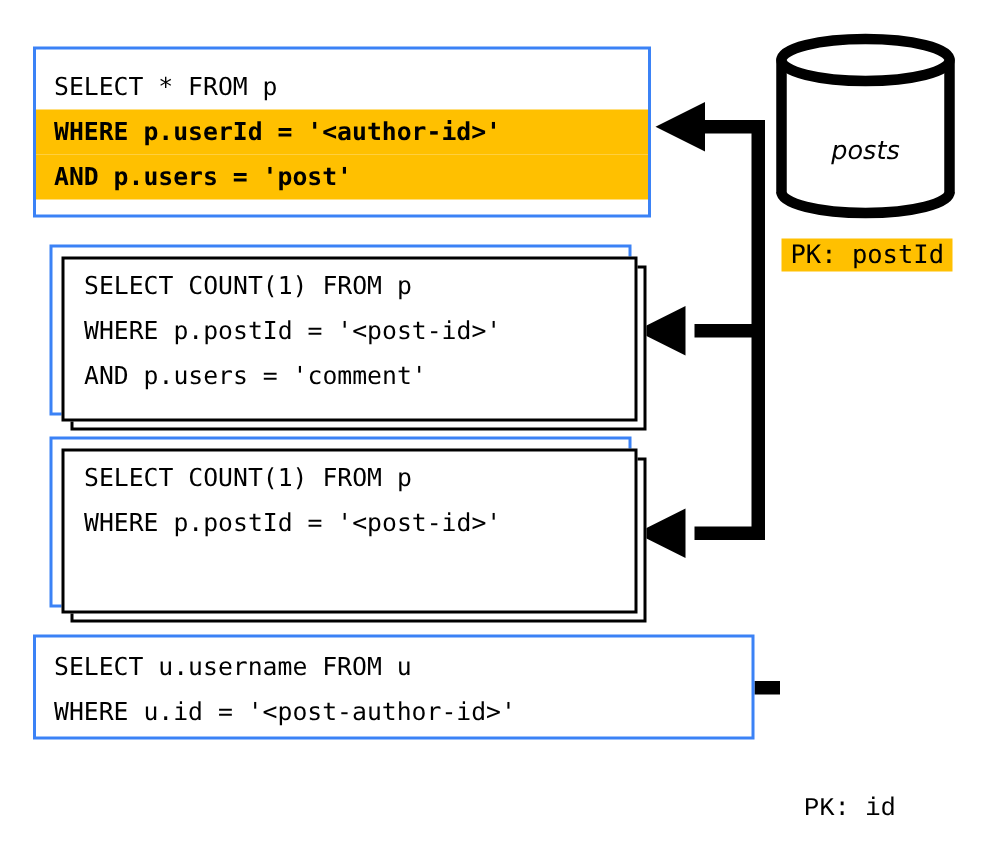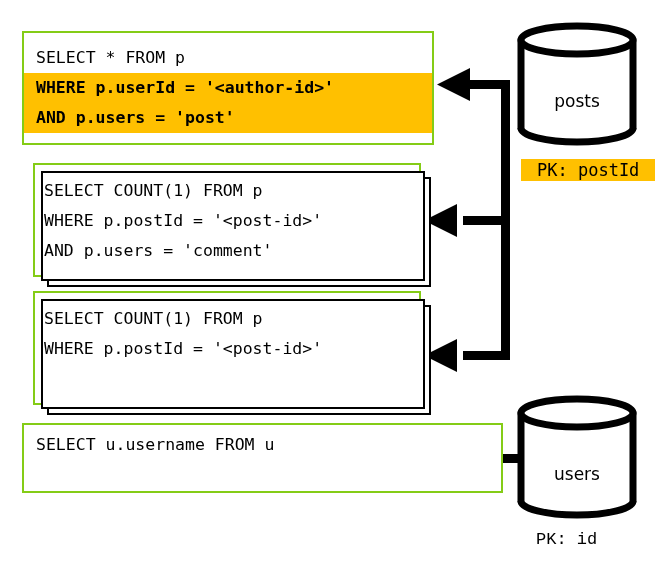--- a/index.html
+++ b/index.html
@@ -15,21 +15,21 @@
     width: 659px;
     height: 573px;
     background: #ffffff;
     overflow: hidden;
   }
 
   
   .qbox {
     position: absolute;
     box-sizing: border-box;
-    border: 2px solid #84cc16;
+    border: 2px solid #3b82f6;
     background: #ffffff;
     z-index: 5;
   }
   .qbox.stacked::before,
   .qbox.stacked::after {
     content: "";
     position: absolute;
     box-sizing: border-box;
     border: 2px solid #000000;
     background: #ffffff;
@@ -44,21 +44,21 @@
   }
 
   .qline {
     position: relative;
     font-family: "DejaVu Sans Mono", monospace;
     font-size: 16.5px;
     line-height: 30px;
     height: 30px;
     color: #000000;
     white-space: pre;
-    padding-left: 9px;
+    padding-left: 21px;
     z-index: 2;
     background: transparent;
   }
   .qline.hl {
     background: #ffc000;
     font-weight: bold;
   }
 
   
   #box-posts-by-author {
@@ -95,20 +95,21 @@
     width: 481px;
     height: 70px;
     padding: 5px 0 5px 0;
   }
   #box-username .qline { padding-left: 12px; }
 
   
   .cyl {
     position: absolute;
     z-index: 4;
+    font-style: italic;
   }
   .cyl svg { display: block; }
   .cyl-label {
     position: absolute;
     left: 0;
     right: 0;
     text-align: center;
     font-family: "DejaVu Sans", sans-serif;
     font-size: 17px;
     color: #000000;
@@ -117,21 +118,21 @@
   .pk-label {
     position: absolute;
     font-family: "DejaVu Sans Mono", monospace;
     font-size: 17px;
     color: #000000;
     white-space: pre;
     z-index: 6;
   }
   .pk-label.hl {
     background: #ffc000;
-    padding: 1px 16px;
+    padding: 1px 6px;
   }
 
   
   #connectors {
     position: absolute;
     left: 0; top: 0;
     width: 659px;
     height: 573px;
     z-index: 3;
     pointer-events: none;
@@ -174,37 +175,29 @@
     <div class="qline">AND p.users = 'comment'</div>
   </div>
 
   <div class="qbox stacked" id="box-like-count">
     <div class="qline">SELECT COUNT(1) FROM p</div>
     <div class="qline">WHERE p.postId = '&lt;post-id&gt;'</div>
   </div>
 
   <div class="qbox" id="box-username">
     <div class="qline">SELECT u.username FROM u</div>
+    <div class="qline">WHERE u.id = '&lt;post-author-id&gt;'</div>
   </div>
 
   <div class="cyl" id="cyl-posts" style="left:515px; top:21px; width:124px; height:126px;">
     <svg width="124" height="126" viewBox="0 0 124 126">
       <path d="M6,19 L6,107" stroke="#000" stroke-width="7" fill="none" stroke-linecap="round"></path>
       <path d="M118,19 L118,107" stroke="#000" stroke-width="7" fill="none" stroke-linecap="round"></path>
       <ellipse cx="62" cy="19" rx="56" ry="14" fill="#ffffff" stroke="#000" stroke-width="7"></ellipse>
       <path d="M6,107 A56,14 0 0 0 118,107" fill="#ffffff" stroke="#000" stroke-width="7"></path>
     </svg>
     <div class="cyl-label" style="top:70px;">posts</div>
   </div>
   <div class="pk-label hl" style="left:521px; top:159px;">PK: postId</div>
 
-  <div class="cyl" id="cyl-users" style="left:515px; top:394px; width:124px; height:126px;">
-    <svg width="124" height="126" viewBox="0 0 124 126">
-      <path d="M6,19 L6,107" stroke="#000" stroke-width="7" fill="none" stroke-linecap="round"></path>
-      <path d="M118,19 L118,107" stroke="#000" stroke-width="7" fill="none" stroke-linecap="round"></path>
-      <ellipse cx="62" cy="19" rx="56" ry="14" fill="#ffffff" stroke="#000" stroke-width="7"></ellipse>
-      <path d="M6,107 A56,14 0 0 0 118,107" fill="#ffffff" stroke="#000" stroke-width="7"></path>
-    </svg>
-    <div class="cyl-label" style="top:70px;">users</div>
-  </div>
   <div class="pk-label" style="left:536px; top:530px;font-family:Liberation Mono, monospace;">PK: id</div>
 
 </div>
 
 </body></html>

